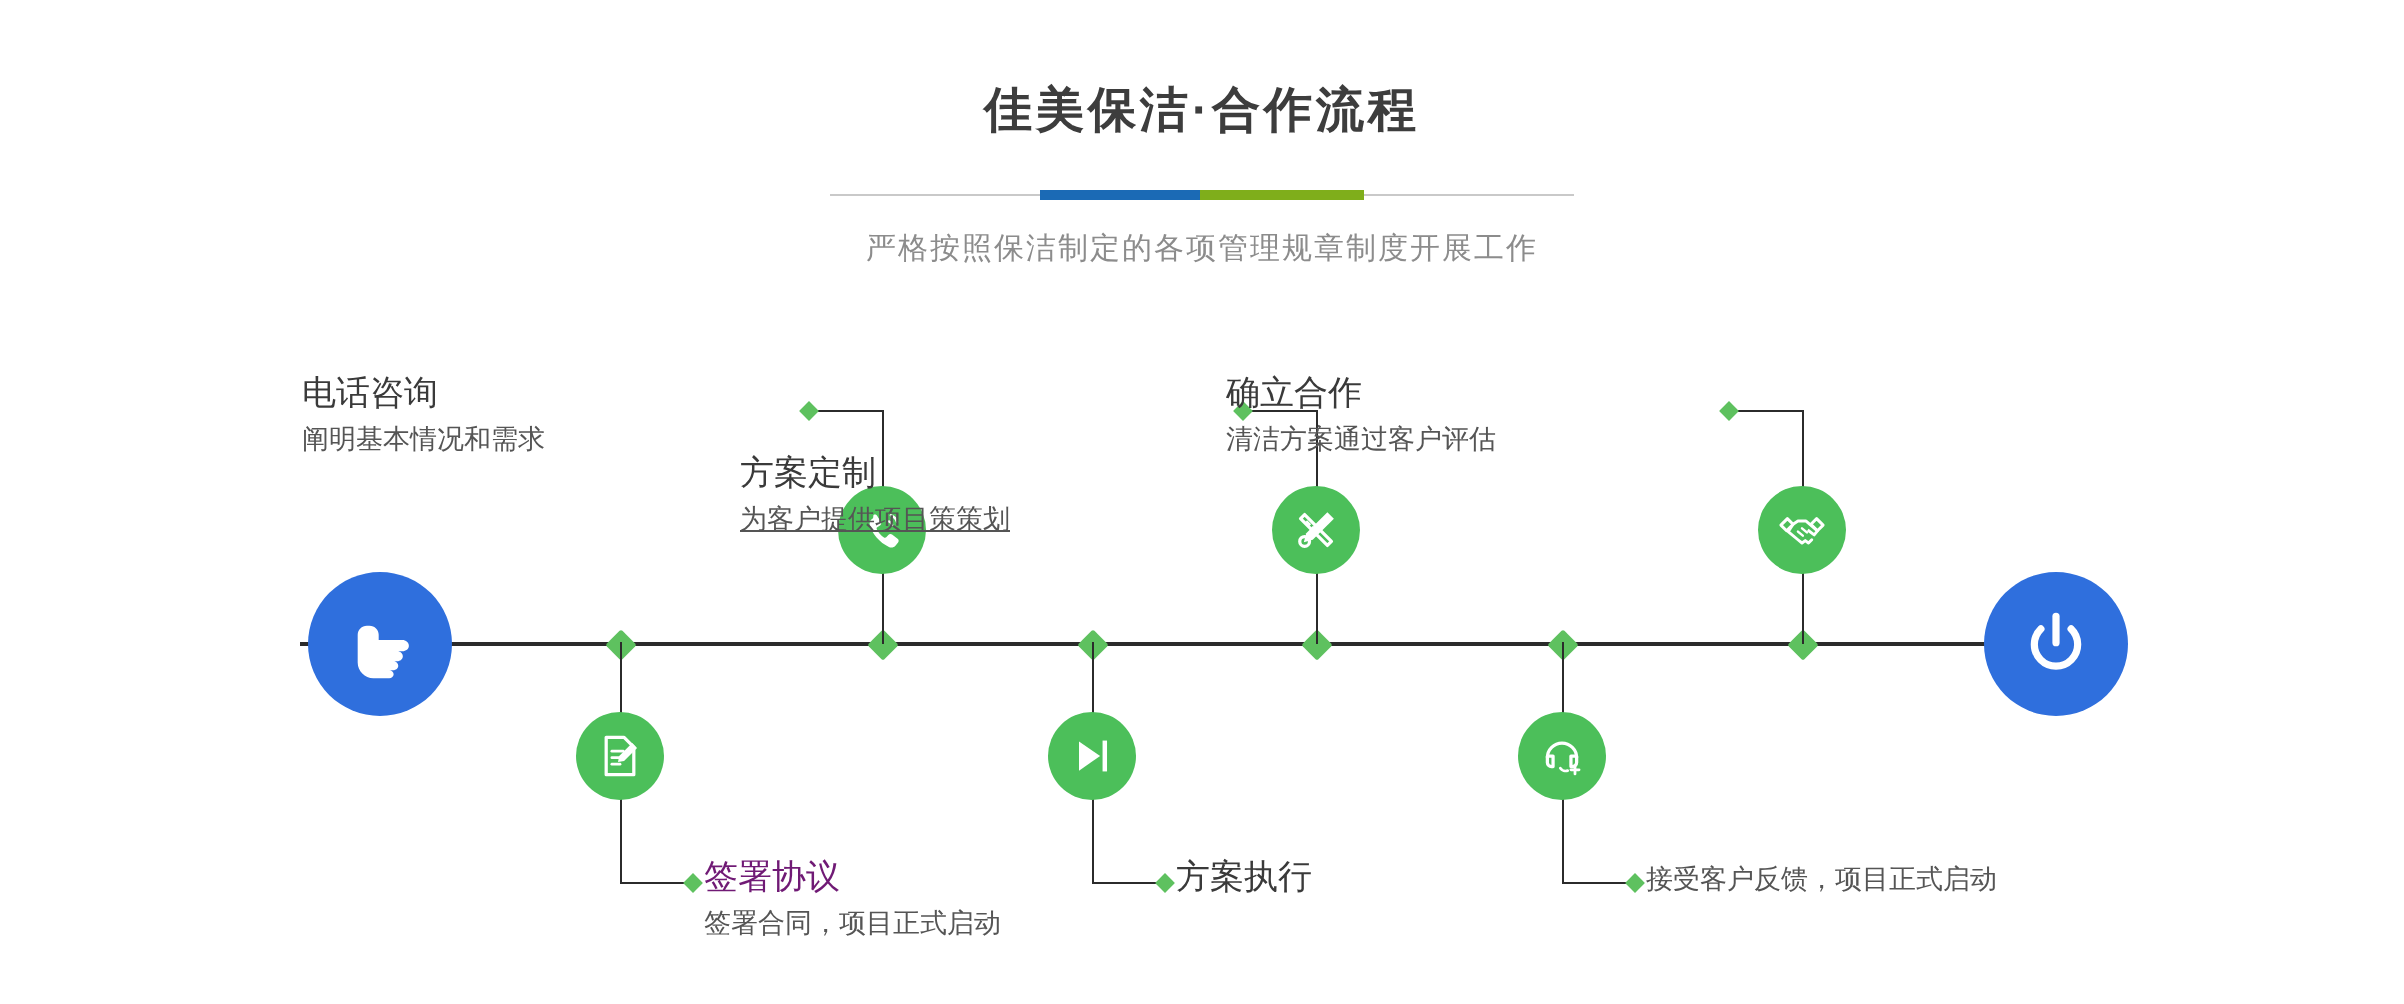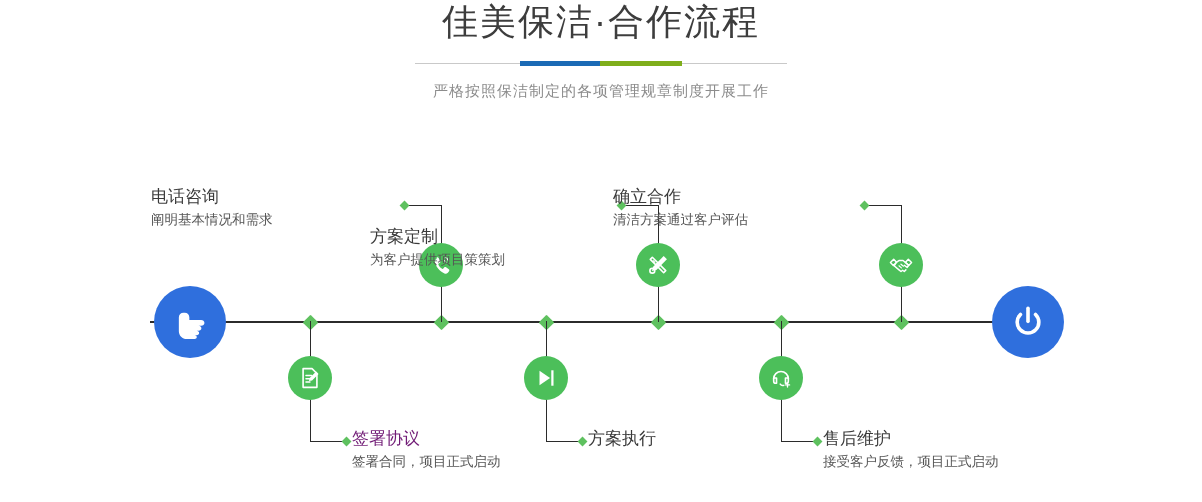--- a/index.html
+++ b/index.html
@@ -13,25 +13,26 @@
   #stage {
     position: relative;
     width: 1202px;
     height: 502px;
     background: #ffffff;
   }
 
   
   .header { position: absolute; top: 0; left: 0; width: 1202px; text-align: center; }
   .title {
-    font-size: 36px;
+    margin-top: 34px;
+    font-size: 24px;
     line-height: 44px;
     color: #3d3d3d;
     letter-spacing: 2px;
-    font-weight: 400;
+    font-weight: 700;
   }
   .divider {
     position: relative;
     width: 372px;
     height: 12px;
     margin: 14px auto 0 auto;
   }
   .divider .rule {
     position: absolute; left: 0; top: 5px; width: 372px; height: 1px;
     background: #c9c9c9;
@@ -206,21 +207,21 @@
         <path fill="none" stroke="#ffffff" stroke-width="4" stroke-linejoin="round" d="M13 18l5-5 33 33-5 5z"></path>
         <line x1="20" y1="21" x2="25" y2="26" stroke="#ffffff" stroke-width="3"></line>
         <line x1="27" y1="28" x2="32" y2="33" stroke="#ffffff" stroke-width="3"></line>
         <path fill="#ffffff" d="M46 10l8 8-26 26-11 3 3-11z"></path>
         <circle cx="18" cy="46" r="6" fill="none" stroke="#ffffff" stroke-width="4"></circle>
       </svg>
     </span>
   </div>
   <div class="label-block top" style="left:370px; top:186px; width:244px;margin-top:40px;">
     <div class="lt" style="color: rgb(58, 58, 58);">方案定制</div>
-    <div class="ld" style="color: rgb(85, 85, 85);">为客户提供项目策策划</div>
+    <div class="ld" style="color: rgb(85, 85, 85); text-decoration: underline;">为客户提供项目策策划</div>
   </div>
 
   <div class="vline" style="left: 546px; top: 321px; height: 120px; background: rgb(43, 43, 43);"></div>
   <div class="hline" style="left: 546px; top: 441px; width: 36px; background: rgb(43, 43, 43);"></div>
   <div class="tip-diamond" style="left: 579px; top: 437.5px; background: rgb(94, 193, 95);"></div>
   <div class="step-circle" style="left: 524px; top: 356px; background: rgb(76, 191, 90);">
     <span>
       <svg width="26" height="26" viewBox="0 0 64 64">
         <path fill="#ffffff" d="M16 14l26 18-26 18z"></path>
         <rect x="45" y="13" width="5.5" height="38" fill="#ffffff"></rect>
@@ -240,21 +241,20 @@
         <path fill="none" stroke="#ffffff" stroke-width="4" d="M14 34a18 18 0 1 1 36 0"></path>
         <path fill="none" stroke="#ffffff" stroke-width="4" stroke-linejoin="round" d="M14 32v8a5 5 0 0 0 5 5h2V32h-7z"></path>
         <path fill="none" stroke="#ffffff" stroke-width="4" stroke-linejoin="round" d="M50 32v8a5 5 0 0 1-5 5h-2V32h7z"></path>
         <path fill="none" stroke="#ffffff" stroke-width="3.4" stroke-linecap="round" d="M30 47c2 3 6 4 9 3"></path>
         <line x1="48" y1="44" x2="48" y2="54" stroke="#ffffff" stroke-width="3.4" stroke-linecap="round"></line>
         <line x1="43" y1="49" x2="53" y2="49" stroke="#ffffff" stroke-width="3.4" stroke-linecap="round"></line>
       </svg>
     </span>
   </div>
   <div class="label-block bot" style="left:823px; top:428px; width:260px;">
-    <div class="lt" style="color: rgb(58, 58, 58);">售后维护</div>
     <div class="ld" style="color: rgb(85, 85, 85);">接受客户反馈，项目正式启动</div>
   </div>
 
   <div class="vline" style="left: 901px; top: 205px; height: 117px; background: rgb(43, 43, 43);"></div>
   <div class="hline" style="left: 865px; top: 205px; width: 36px; background: rgb(43, 43, 43);"></div>
   <div class="tip-diamond" style="left: 861px; top: 201.5px; background: rgb(94, 193, 95);"></div>
   <div class="step-circle" style="left: 879px; top: 243px; background: rgb(76, 191, 90);">
     <span>
       <svg width="26" height="26" viewBox="0 0 64 64">
         <path fill="none" stroke="#ffffff" stroke-width="3.6" stroke-linejoin="round" d="M6 26l8-8 7 7-8 8z"></path>

